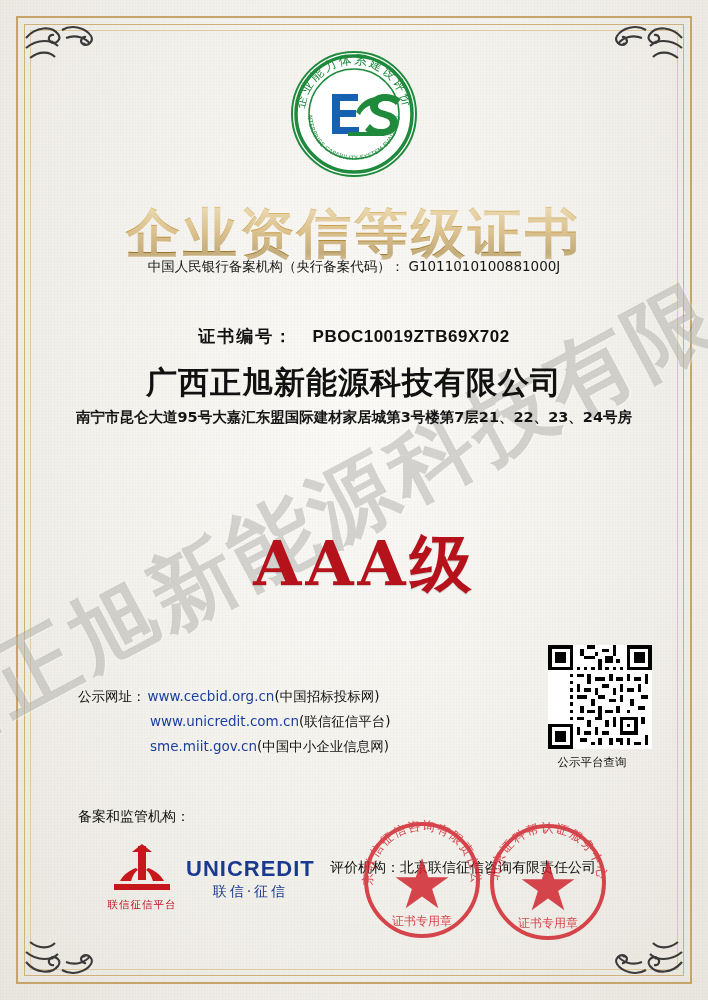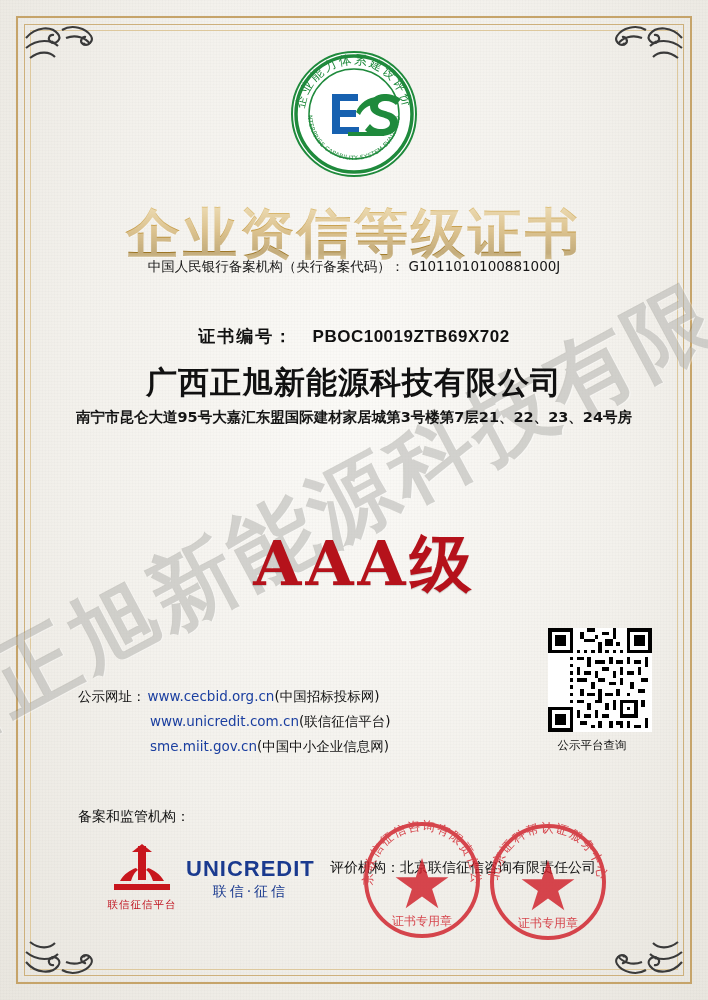--- a/index.html
+++ b/index.html
@@ -210,21 +210,21 @@
   #publish-block .purl-row { margin-bottom: 7px; }
   #publish-block .purl { color: #1b3fa0; }
   #publish-block .plabel { color: #111; }
   #publish-first-label { margin-right: 2px; }
   .indent { display: inline-block; width: 72px; }
 
   
   #qr-wrap {
     position: absolute;
     right: 72px;
-    top: 628px;
+    top: 645px;
     width: 88px;
     text-align: center;
   }
   #qr-code {
     width: 104px;
     height: 104px;
     background: #fff;
   }
   #qr-caption {
     margin-top: 6px;

